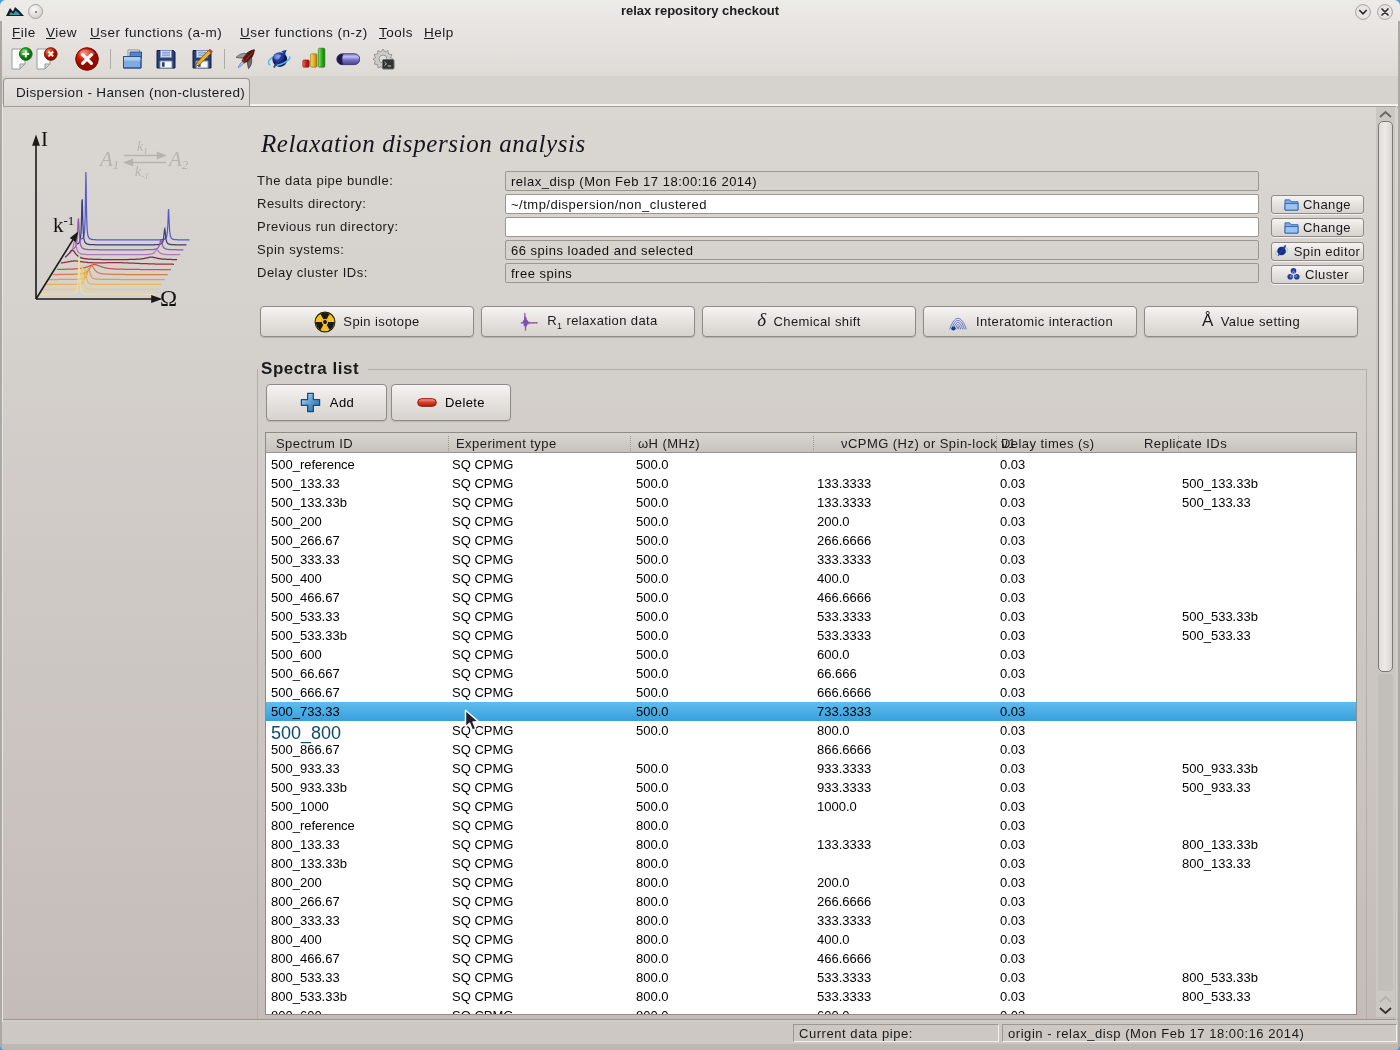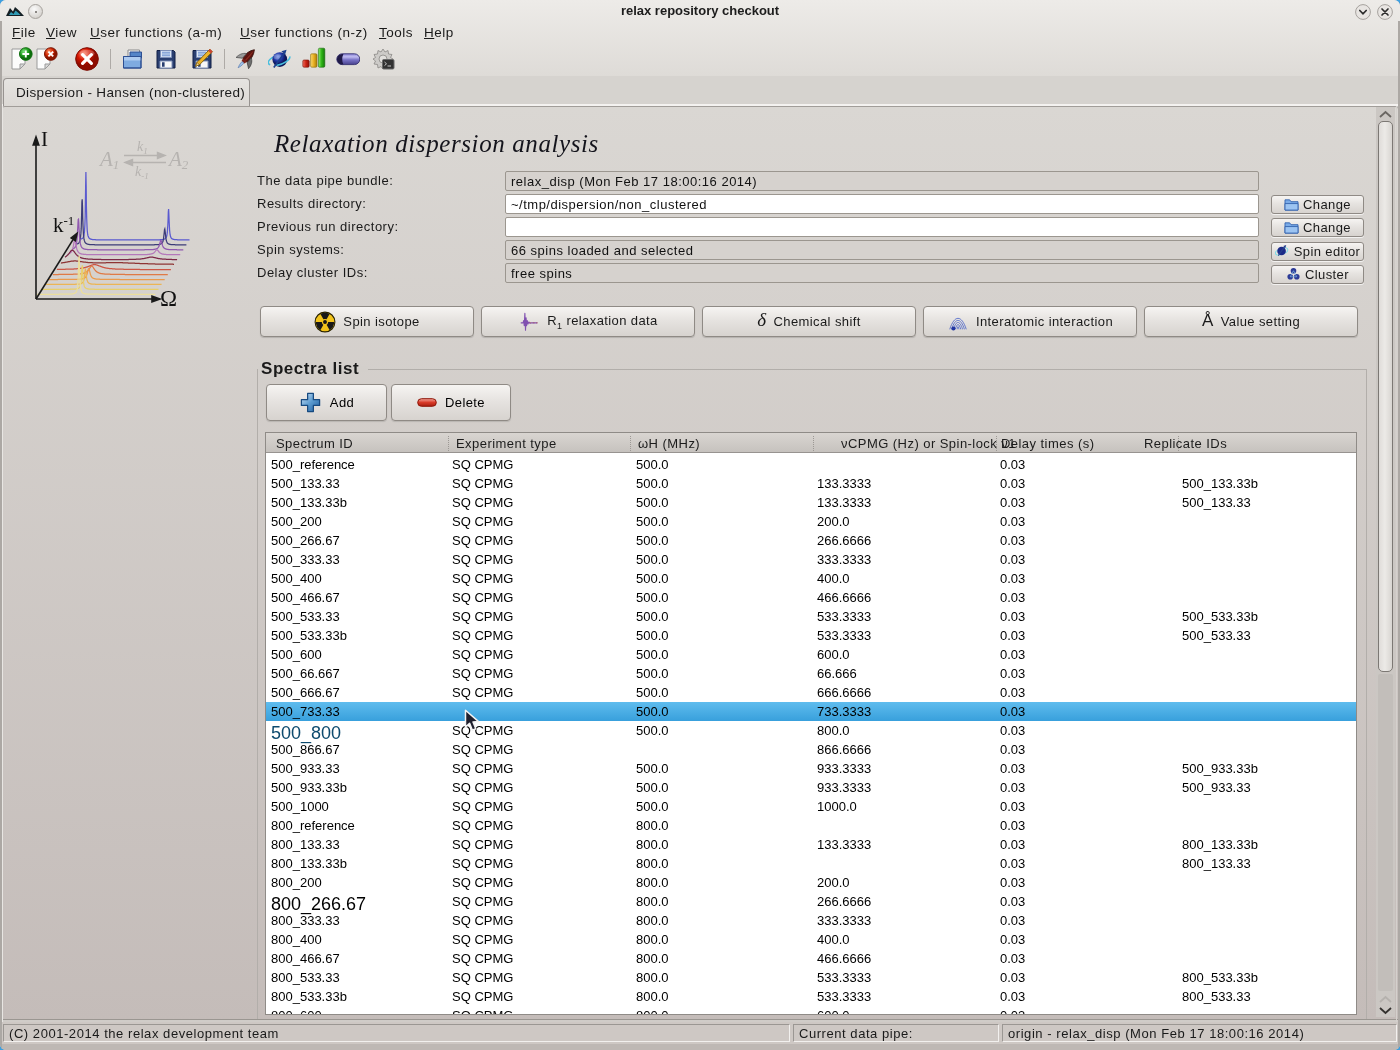--- a/index.html
+++ b/index.html
@@ -195,21 +195,21 @@
         <path d="M160 299 L152 296.2 L152 301.8 Z"></path>
         <line x1="36" y1="299" x2="73" y2="239.7"></line>
         <path d="M77 233.4 L71.2 237.9 L75.4 240.6 Z"></path>
       </g>
       <g fill="#111" font-family="Liberation Serif, serif">
         <text x="41" y="146" font-size="21">I</text>
         <text x="160" y="306" font-size="23">Ω</text>
         <text x="53" y="232" font-size="21">k<tspan font-size="13" dy="-7">-1</tspan></text>
       </g>
     </svg>
-    <div style="position:absolute;left:274px;top:130px;font-family:'Liberation Serif',serif;font-style:italic;font-size:25px;letter-spacing:0.6px;color:#14141c">Relaxation dispersion analysis</div>
+    <div style="position:absolute;left:261px;top:130px;font-family:'Liberation Serif',serif;font-style:italic;font-size:25px;letter-spacing:0.6px;color:#14141c">Relaxation dispersion analysis</div>
     <div class="lbl" style="left:257px;top:173px">The data pipe bundle:</div>
     <div style="position:absolute;left:505px;top:171px;width:754px;height:20px;background:#d6d2ce;border:1px solid #9b968f;border-radius:2px;font-size:13px;letter-spacing:0.5px;color:#111;padding:2px 0 0 5px;white-space:nowrap">relax_disp (Mon Feb 17 18:00:16 2014)</div>
     <div class="lbl" style="left:257px;top:196px">Results directory:</div>
     <div style="position:absolute;left:505px;top:194px;width:754px;height:20px;background:#ffffff;border:1px solid #9b968f;border-radius:2px;font-size:13px;letter-spacing:0.5px;color:#111;padding:2px 0 0 5px;white-space:nowrap">~/tmp/dispersion/non_clustered</div>
     <div class="lbl" style="left:257px;top:219px">Previous run directory:</div>
     <div style="position:absolute;left:505px;top:217px;width:754px;height:20px;background:#ffffff;border:1px solid #9b968f;border-radius:2px;font-size:13px;letter-spacing:0.5px;color:#111;padding:2px 0 0 5px;white-space:nowrap"></div>
     <div class="lbl" style="left:257px;top:242px">Spin systems:</div>
     <div style="position:absolute;left:505px;top:240px;width:754px;height:20px;background:#d6d2ce;border:1px solid #9b968f;border-radius:2px;font-size:13px;letter-spacing:0.5px;color:#111;padding:2px 0 0 5px;white-space:nowrap">66 spins loaded and selected</div>
     <div class="lbl" style="left:257px;top:265px">Delay cluster IDs:</div>
     <div style="position:absolute;left:505px;top:263px;width:754px;height:20px;background:#d6d2ce;border:1px solid #9b968f;border-radius:2px;font-size:13px;letter-spacing:0.5px;color:#111;padding:2px 0 0 5px;white-space:nowrap">free spins</div>
@@ -440,21 +440,21 @@
       <div style="position:absolute;left:5px;top:423px;font-size:13px;color:#000;white-space:nowrap">800_133.33b</div>
       <div style="position:absolute;left:186px;top:423px;font-size:13px;color:#000;white-space:nowrap">SQ CPMG</div>
       <div style="position:absolute;left:370px;top:423px;font-size:13px;color:#000;white-space:nowrap">800.0</div>
       <div style="position:absolute;left:734px;top:423px;font-size:13px;color:#000;white-space:nowrap">0.03</div>
       <div style="position:absolute;left:916px;top:423px;font-size:13px;color:#000;white-space:nowrap">800_133.33</div>
       <div style="position:absolute;left:5px;top:442px;font-size:13px;color:#000;white-space:nowrap">800_200</div>
       <div style="position:absolute;left:186px;top:442px;font-size:13px;color:#000;white-space:nowrap">SQ CPMG</div>
       <div style="position:absolute;left:370px;top:442px;font-size:13px;color:#000;white-space:nowrap">800.0</div>
       <div style="position:absolute;left:551px;top:442px;font-size:13px;color:#000;white-space:nowrap">200.0</div>
       <div style="position:absolute;left:734px;top:442px;font-size:13px;color:#000;white-space:nowrap">0.03</div>
-      <div style="position:absolute;left:5px;top:461px;font-size:18px;color:#000;white-space:nowrap">800_266.67</div>
+      <div style="position:absolute;left:5px;top:461px;font-size:13px;color:#000;white-space:nowrap">800_266.67</div>
       <div style="position:absolute;left:186px;top:461px;font-size:13px;color:#000;white-space:nowrap">SQ CPMG</div>
       <div style="position:absolute;left:370px;top:461px;font-size:13px;color:#000;white-space:nowrap">800.0</div>
       <div style="position:absolute;left:551px;top:461px;font-size:13px;color:#000;white-space:nowrap">266.6666</div>
       <div style="position:absolute;left:734px;top:461px;font-size:13px;color:#000;white-space:nowrap">0.03</div>
       <div style="position:absolute;left:5px;top:480px;font-size:13px;color:#000;white-space:nowrap">800_333.33</div>
       <div style="position:absolute;left:186px;top:480px;font-size:13px;color:#000;white-space:nowrap">SQ CPMG</div>
       <div style="position:absolute;left:370px;top:480px;font-size:13px;color:#000;white-space:nowrap">800.0</div>
       <div style="position:absolute;left:551px;top:480px;font-size:13px;color:#000;white-space:nowrap">333.3333</div>
       <div style="position:absolute;left:734px;top:480px;font-size:13px;color:#000;white-space:nowrap">0.03</div>
       <div style="position:absolute;left:5px;top:499px;font-size:13px;color:#000;white-space:nowrap">800_400</div>
@@ -496,20 +496,19 @@
     <div style="position:absolute;left:1378px;top:674px;width:15px;height:317px;background:#c2beba;border-radius:2px"></div>
     <svg style="position:absolute;left:1378px;top:995px" width="15" height="9" viewBox="0 0 15 9">
       <path d="M2 7 L7.5 2 L13 7" fill="none" stroke="#b5b1ad" stroke-width="1.8"></path>
     </svg>
     <svg style="position:absolute;left:1378px;top:1006px" width="15" height="9" viewBox="0 0 15 9">
       <path d="M2 2 L7.5 7 L13 2" fill="none" stroke="#34322f" stroke-width="1.8"></path>
     </svg>
     <div style="position:absolute;left:2px;top:1019px;width:1396px;height:1px;background:#9a9691"></div>
     <div style="position:absolute;left:2px;top:1020px;width:1396px;height:2px;background:#d0ccc8"></div>
     <div style="position:absolute;left:0;top:1022px;width:1400px;height:22px;background:#cec8c4"></div>
-    <div style="position:absolute;left:3px;top:1024px;width:787px;height:18px;border:1px solid;border-color:#9b9793 #f2f0ee #f2f0ee #9b9793;font-size:13px;letter-spacing:0.55px;color:#1a1a1a;padding:1px 0 0 5px;white-space:nowrap;overflow:hidden">(C) 2001-2014 the relax development team</div>
     <div style="position:absolute;left:793px;top:1024px;width:206px;height:18px;border:1px solid;border-color:#9b9793 #f2f0ee #f2f0ee #9b9793;font-size:13px;letter-spacing:0.55px;color:#1a1a1a;padding:1px 0 0 5px;white-space:nowrap;overflow:hidden">Current data pipe:</div>
     <div style="position:absolute;left:1002px;top:1024px;width:395px;height:18px;border:1px solid;border-color:#9b9793 #f2f0ee #f2f0ee #9b9793;font-size:13px;letter-spacing:0.55px;color:#1a1a1a;padding:1px 0 0 5px;white-space:nowrap;overflow:hidden">origin - relax_disp (Mon Feb 17 18:00:16 2014)</div>
     <div style="position:absolute;left:0;top:1044px;width:1400px;height:6px;background:#beb8b4"></div>
     <div style="position:absolute;left:0;top:21px;width:2px;height:1029px;background:#aca8a4"></div>
     <div style="position:absolute;left:2px;top:106px;width:1px;height:916px;background:#e8e6e3"></div>
     <div style="position:absolute;left:1398px;top:21px;width:2px;height:1029px;background:#aca8a4"></div>
     <div style="position:absolute;left:1396px;top:106px;width:1px;height:916px;background:#d4d1cd"></div>
   </div>
 </body></html>

